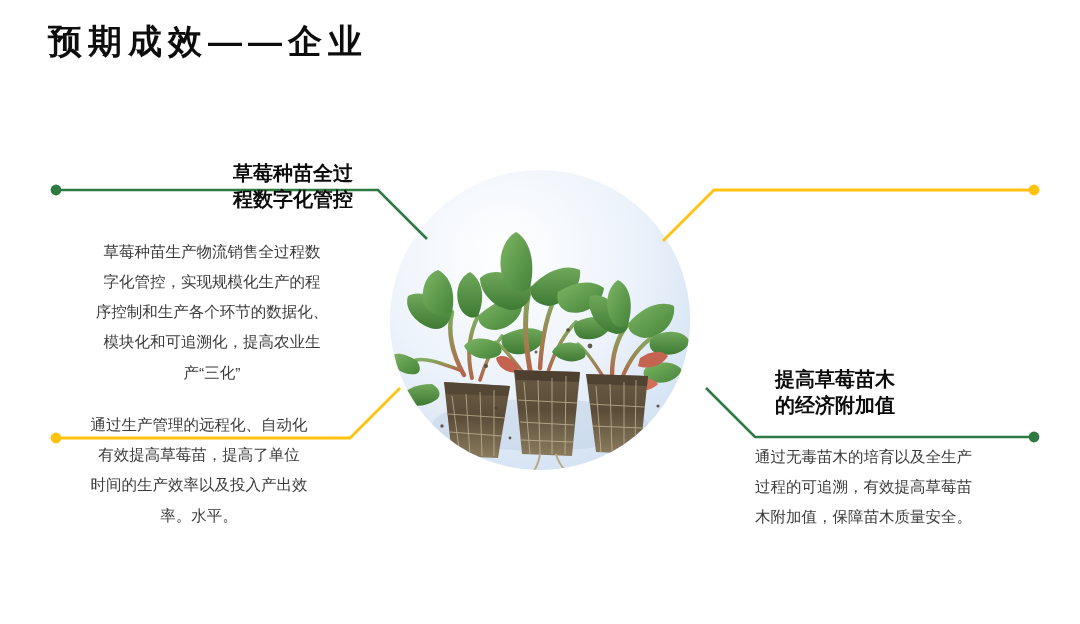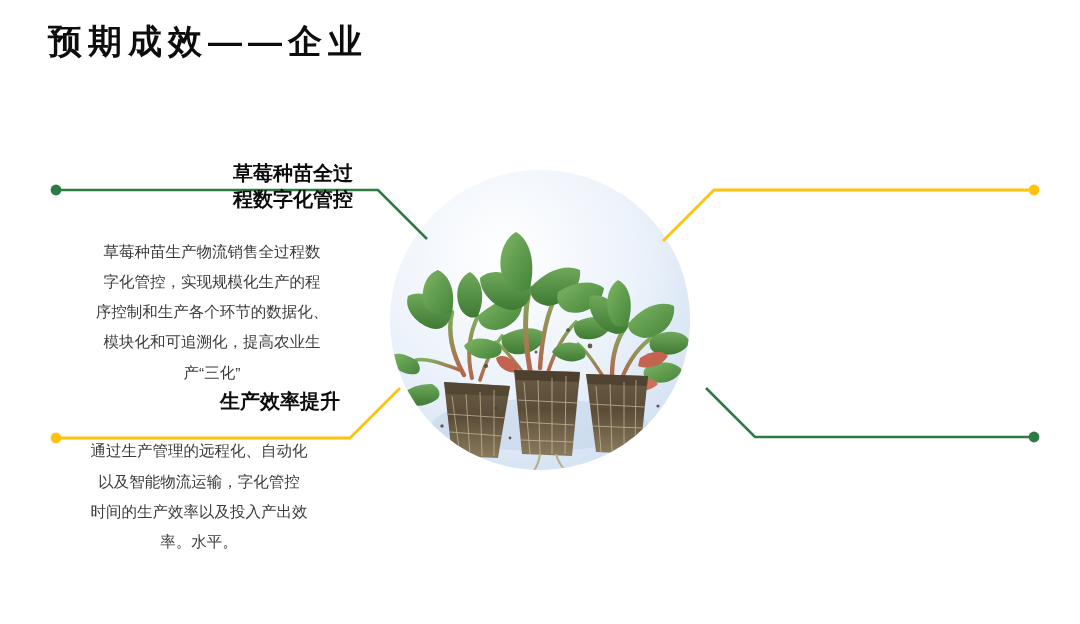--- a/index.html
+++ b/index.html
@@ -218,22 +218,28 @@
     <div class="bhead">草莓种苗全过
 程数字化管控</div>
     <div class="bbody">草莓种苗生产物流销售全过程数
 字化管控，实现规模化生产的程
 序控制和生产各个环节的数据化、
 模块化和可追溯化，提高农业生
 产“三化”</div>
   </div>
 
   <div class="block left" id="blk-bl">
-    <div class="bhead">生产效率提升</div>
     <div class="bbody">通过生产管理的远程化、自动化
-以及智能物流运输，字化管控
+有效提高草莓苗，提高了单位
 时间的生产效率以及投入产出效
 率。水平。</div>
   </div>
 
 
+  <div class="block right" id="blk-br">
+    <div class="bhead">提高草莓苗木
+的经济附加值</div>
+    <div class="bbody">通过无毒苗木的培育以及全生产
+过程的可追溯，有效提高草莓苗
+木附加值，保障苗木质量安全。</div>
+  </div>
 
 </div>
 
 </body></html>

